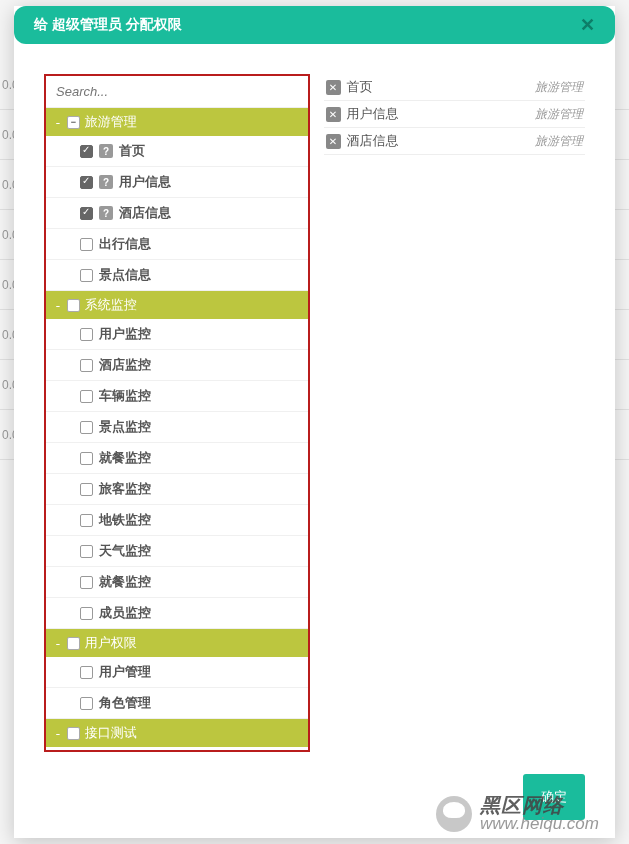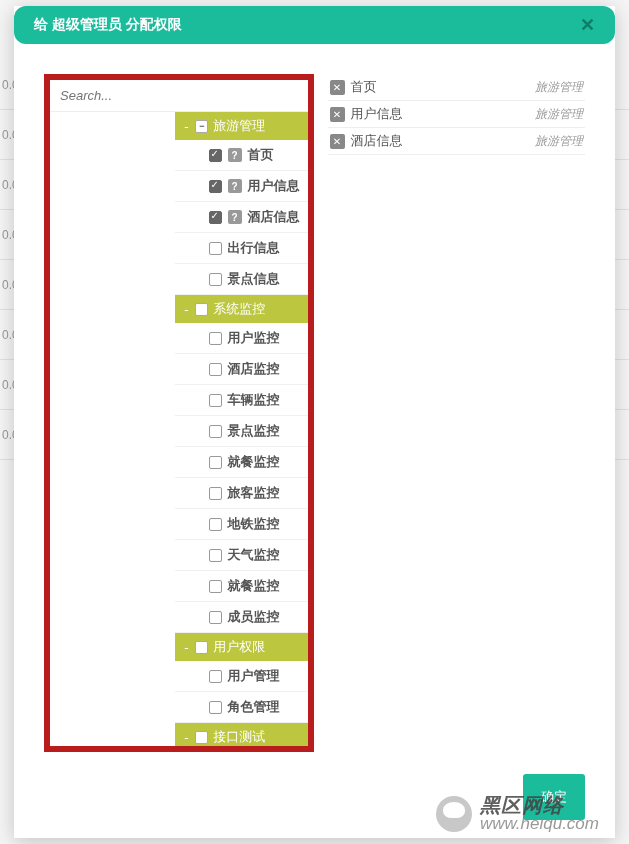--- a/index.html
+++ b/index.html
@@ -57,26 +57,25 @@
     }
     .modal-body {
       flex: 1;
       padding: 30px 30px 10px 30px;
       display: flex;
       gap: 14px;
       overflow: hidden;
     }
     .tree-panel {
       flex: 1;
-      border: 6px solid #b91c1c;
+      border: 2px solid #b91c1c;
       background: #fff;
       display: flex;
       flex-direction: column;
       min-width: 0;
-      align-items: flex-end;
     }
     .search-box {
       border: none;
       border-bottom: 1px solid #eee;
       padding: 8px 10px;
       font-size: 13px;
       outline: none;
       width: 100%;
       color: #999;
       font-style: italic;

